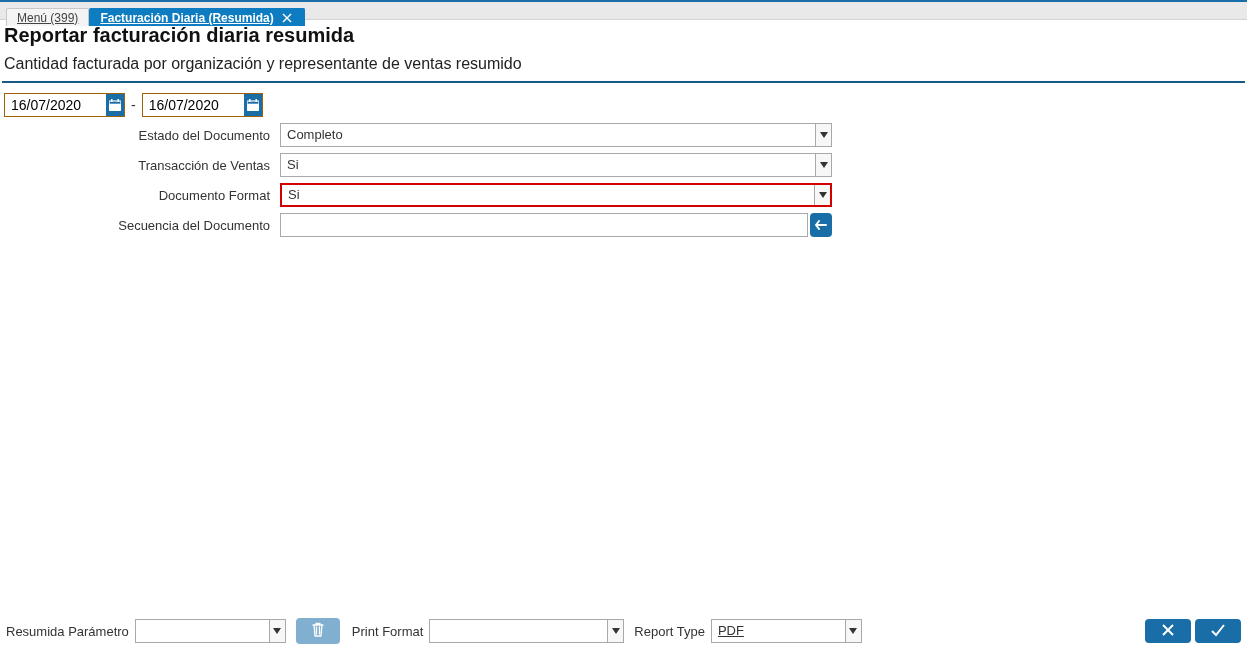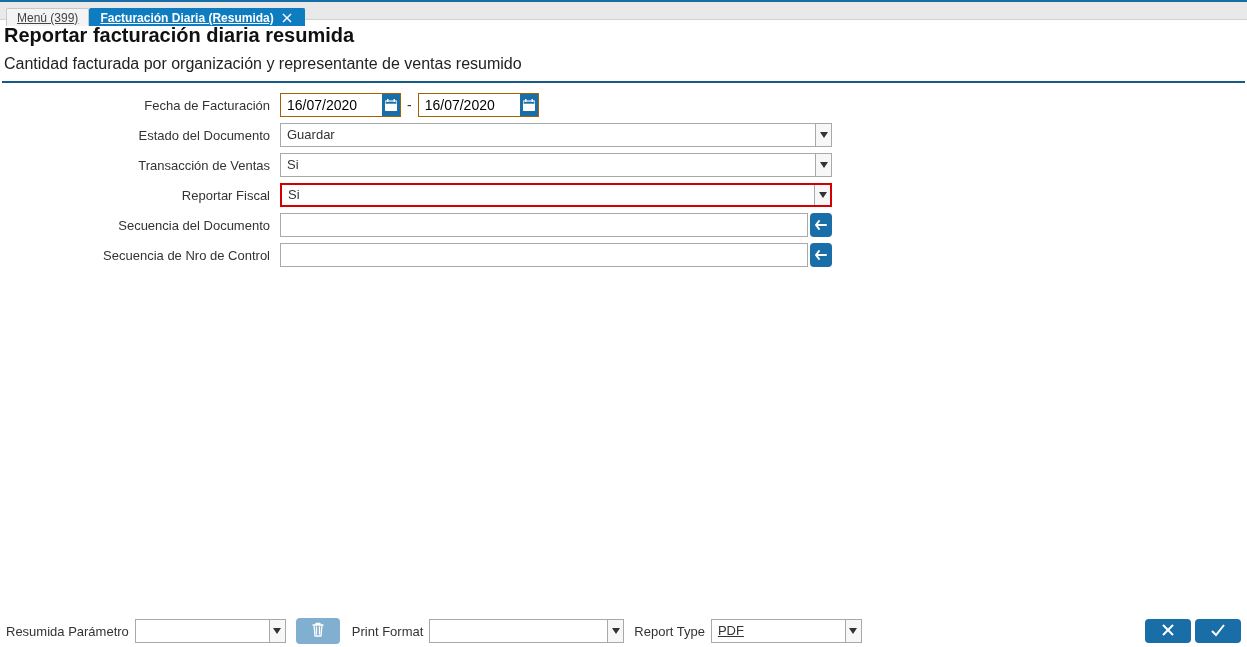--- a/index.html
+++ b/index.html
@@ -260,21 +260,20 @@
 </div>
 
 <div class="page-header">
   <div class="page-title">Reportar facturación diaria resumida</div>
   <div class="page-subtitle">Cantidad facturada por organización y representante de ventas resumido</div>
 </div>
 
 <div class="form-area">
 
   <div class="form-row">
-    <div class="form-label">Fecha de Facturación</div>
     <div class="form-field">
       <div class="date-input">
         <input type="text" value="16/07/2020" style="">
         <span class="cal-btn">
           <svg viewBox="0 0 12 12">
               <rect x="0" y="2" width="12" height="10" rx="1" fill="#fff"></rect>
               <rect x="0" y="2" width="12" height="3" fill="#1a6ea8" stroke="#fff" stroke-width="0.6"></rect>
               <rect x="0" y="2" width="12" height="10" rx="1" fill="none" stroke="#fff" stroke-width="0.8"></rect>
               <rect x="2" y="0" width="1.5" height="3" fill="#fff"></rect>
               <rect x="8.5" y="0" width="1.5" height="3" fill="#fff"></rect>
@@ -294,21 +293,21 @@
             </svg>
         </span>
       </div>
     </div>
   </div>
 
   <div class="form-row">
     <div class="form-label">Estado del Documento</div>
     <div class="form-field">
       <div class="combo wide">
-        <span class="combo-text">Guardar</span>
+        <span class="combo-text">Completo</span>
         <span class="combo-arrow">
           <svg viewBox="0 0 8 6">
               <path d="M0 0 L8 0 L4 6 Z"></path>
             </svg>
         </span>
       </div>
     </div>
   </div>
 
   <div class="form-row">
@@ -319,21 +318,21 @@
         <span class="combo-arrow">
           <svg viewBox="0 0 8 6">
               <path d="M0 0 L8 0 L4 6 Z"></path>
             </svg>
         </span>
       </div>
     </div>
   </div>
 
   <div class="form-row">
-    <div class="form-label">Reportar Fiscal</div>
+    <div class="form-label">Documento Format</div>
     <div class="form-field">
       <div class="combo wide highlight">
         <span class="combo-text">Si</span>
         <span class="combo-arrow">
           <svg viewBox="0 0 8 6">
               <path d="M0 0 L8 0 L4 6 Z"></path>
             </svg>
         </span>
       </div>
     </div>
@@ -346,33 +345,20 @@
         <input type="text" value="" style="">
         <span class="sel-btn">
           <svg viewBox="0 0 12 12">
               <path d="M4 2 L1 6 L4 10 M1 6 L11 6" stroke="#fff" stroke-width="2" fill="none" stroke-linecap="round" stroke-linejoin="round"></path>
             </svg>
         </span>
       </div>
     </div>
   </div>
 
-  <div class="form-row">
-    <div class="form-label">Secuencia de Nro de Control</div>
-    <div class="form-field">
-      <div class="textsel">
-        <input type="text" value="" style="">
-        <span class="sel-btn">
-          <svg viewBox="0 0 12 12">
-              <path d="M4 2 L1 6 L4 10 M1 6 L11 6" stroke="#fff" stroke-width="2" fill="none" stroke-linecap="round" stroke-linejoin="round"></path>
-            </svg>
-        </span>
-      </div>
-    </div>
-  </div>
 
 
 </div>
 
 <div class="footer">
   <span class="footer-label">Resumida Parámetro</span>
   <div class="combo small">
     <span class="combo-text"></span>
     <span class="combo-arrow">
       <svg viewBox="0 0 8 6">

